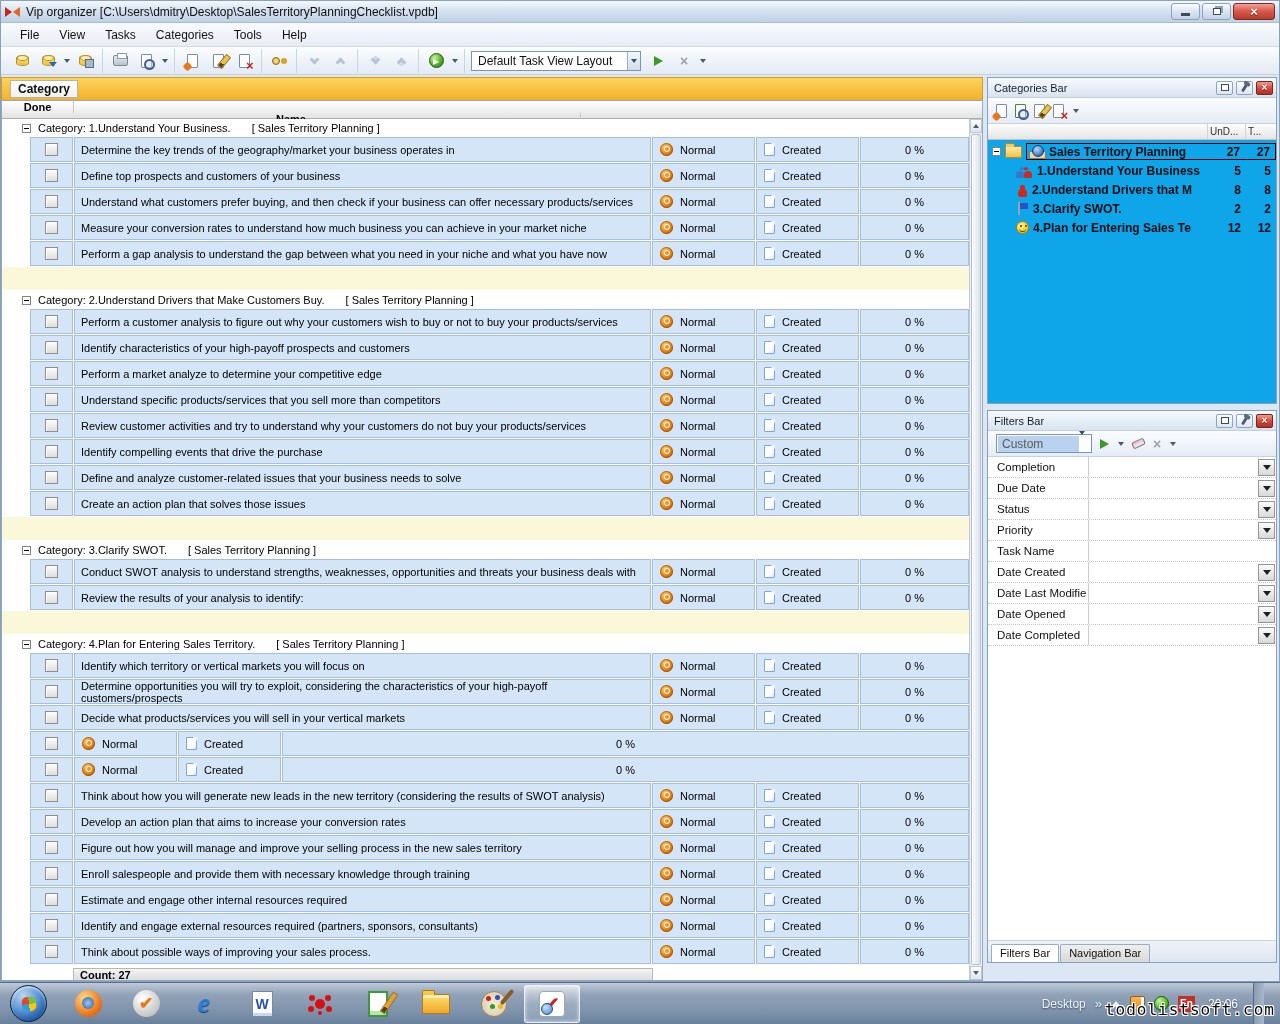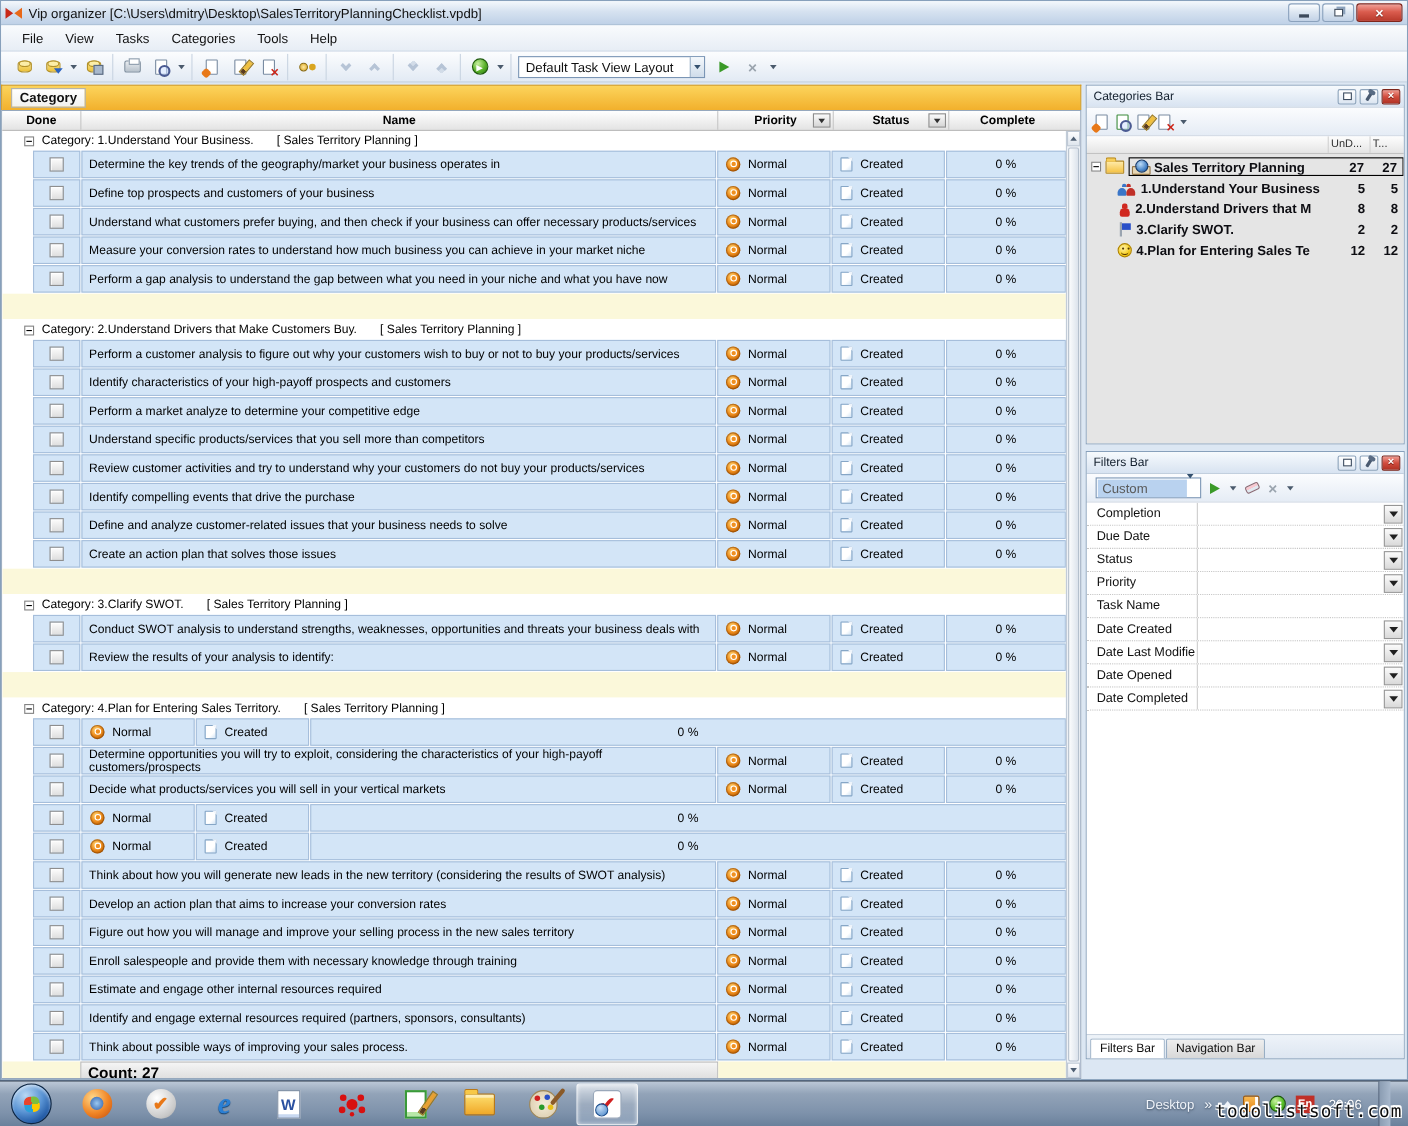--- a/index.html
+++ b/index.html
@@ -63,21 +63,21 @@
   .left { width:982px; display:flex; flex-direction:column; flex:none; }
 
   .groupby { height:23px; background:linear-gradient(#fcd45c,#f2b02c); border:1px solid #d89c1a; border-bottom:none;
     display:flex; align-items:center; padding-left:8px; flex:none; }
   .gb-btn { background:linear-gradient(#ffffff,#f1f1ee); border:1px solid #b4b4ac; font-weight:bold; font-size:12px;
     color:#101010; padding:1px 7px; display:flex; align-items:center; gap:10px; height:18px;flex-direction:column; }
   .sort-tri { width:0; height:0; border-left:5px solid transparent; border-right:5px solid transparent; border-bottom:7px solid #d2d2ca; }
 
   .grid { flex:1; position:relative; background:#fff; border:1px solid #96a8bd; overflow:hidden; }
   .colheader { height:18px; display:flex; background:linear-gradient(#ffffff,#e3e3e3); border-bottom:1px solid #aeaeae;
-    font-weight:bold; font-size:11px; color:#000; padding-right:13px; }
+    font-weight:bold; font-size:11px; color:#000; padding-right:13px;flex-direction:column; }
   .hcell { display:flex; align-items:center; justify-content:center; border-right:1px solid #c6c6c6; position:relative; }
   .h-done { width:72px; } .h-name { width:579px; } .h-pri { width:105px; } .h-status { width:105px; } .h-comp { flex:1; border-right:none; }
   .filter-btn { position:absolute; right:2px; top:2px; width:16px; height:13px; border:1px solid #8c8c8c;
     background:linear-gradient(#fafafa,#d6d6d6); display:flex; align-items:center; justify-content:center; }
   .filter-btn i { width:0;height:0;border-left:3px solid transparent;border-right:3px solid transparent;border-top:4px solid #303030; }
 
   .rows { position:absolute; left:0; right:13px; top:18px; bottom:0; background:#fff; overflow:hidden; }
   .catrow { height:18px; display:flex; align-items:center; gap:7px; background:#fff; font-size:11px; color:#000; padding-left:5px;margin-left:15px; }
   .exp { width:9px; height:9px; border:1px solid #838383; background:#fff; position:relative; flex:none; }
   .exp::before { content:''; position:absolute; left:1px; right:1px; top:3px; height:1px; background:#000; }
@@ -91,21 +91,21 @@
   .c-status { width:103px; padding-left:7px; gap:7px; }
   .c-comp { flex:1; justify-content:center; margin-right:0; }
   .cb { width:13px; height:13px; border:1px solid #8e8e8e; background:linear-gradient(#fdfdfd,#dedede); box-shadow:inset 1px 1px 0 #fff; }
   .orb { width:13px; height:13px; border-radius:50%; flex:none; position:relative;
     background:radial-gradient(circle at 40% 32%,#ffc860 8%,#f09020 45%,#c06000 80%,#904800);
     box-shadow:inset 0 0 1px 1px rgba(120,60,0,.55); }
   .orb::after { content:''; position:absolute; left:4px; top:3px; width:4px; height:4px; border-radius:50%; border:1px solid #fff; background:#f09020; }
   .page { width:11px; height:13px; background:linear-gradient(135deg,#ffffff 65%,#cfe2f4); border:1px solid #86a6c6; border-radius:1px; position:relative; flex:none; }
   .page::before { content:''; position:absolute; right:-1px; top:-1px; width:0; height:0; border-top:4px solid #eef4fb; border-left:4px solid transparent; }
   .seprow { height:23px; background:#fbf8da; margin-bottom:1px; }
-  .countrow { height:20px; display:flex; font-size:14px; font-weight:bold; color:#000; }
+  .countrow { height:20px; display:flex; font-size:11px; font-weight:bold; color:#000;align-items:center; }
   .count-l { width:71px; background:#fbf8da; }
   .count-mid { width:580px; background:linear-gradient(#f5f5f5,#dadada); border:1px solid #b8b8b8; display:flex; align-items:center; padding-left:6px; }
   .count-r { flex:1; background:#fbf8da; }
 
   .vscroll { position:absolute; top:18px; right:0; width:13px; bottom:0; background:#edf1f6; border-left:1px solid #c2ccd8; display:flex; flex-direction:column; }
   .sbtn { height:14px; flex:none; background:linear-gradient(#fdfdfe,#dee5ed); border:1px solid #bfc9d5; display:flex; align-items:center; justify-content:center; }
   .sbtn i { width:0; height:0; border-left:3px solid transparent; border-right:3px solid transparent; }
   .sbtn.up i { border-bottom:4px solid #4e5e72; }
   .sbtn.dn i { border-top:4px solid #4e5e72; }
   .sthumb { flex:1; margin:1px; background:linear-gradient(90deg,#fbfcfd,#dce3ec); border:1px solid #b5c0cd; border-radius:2px; }
@@ -124,21 +124,21 @@
   .phb.close { background:linear-gradient(#ef9a90,#d14c3e 50%,#b03224); border-color:#7c241a; }
   .phb.close span { color:#fff; font-weight:bold; font-size:10px; line-height:10px; text-shadow:0 1px 0 #701c12; }
   .pane-tb { height:26px; flex:none; display:flex; align-items:center; gap:8px; padding:0 8px; background:linear-gradient(#fbfcfe,#e5ecf5); border-bottom:1px solid #c8d2de; }
   .pti { display:flex; align-items:center; }
 
   .pane.cats { height:327px; flex:none; }
   .tree-h { height:16px; flex:none; display:flex; background:linear-gradient(#fdfdfd,#e5e5e5); border-bottom:1px solid #c2c2c2; font-size:10px; color:#303030; }
   .th-sp { flex:1; border-right:1px solid #d2d2d2; }
   .th-c1 { width:38px; border-right:1px solid #d2d2d2; display:flex; align-items:center; padding-left:2px; }
   .th-c2 { width:30px; display:flex; align-items:center; padding-left:2px; }
-  .tree { flex:1; background:#e5e5e5; font-size:12px; font-weight:bold; color:#0d0d12; overflow:hidden; padding-top:2px; }
+  .tree { flex:1; background:#0ea5e9; font-size:12px; font-weight:bold; color:#0d0d12; overflow:hidden; padding-top:2px; }
   .tnode { height:19px; display:flex; align-items:center; gap:4px; padding-left:4px; }
   .tnode .sel { flex:1; display:flex; align-items:center; gap:4px; border:1px solid #000; height:17px; padding-left:2px; }
   .tnode.child { padding-left:28px; }
   .tlabel { flex:1; white-space:nowrap; overflow:hidden; }
   .cnt1 { width:36px; text-align:right; padding-right:3px; flex:none; }
   .cnt2 { width:28px; text-align:right; padding-right:5px; flex:none; }
   .i-folder { width:17px; height:12px; background:linear-gradient(#ffeaa8,#f5c242); border:1px solid #b68a22; border-radius:1px; position:relative; flex:none; }
   .i-folder::before { content:''; position:absolute; left:-1px; top:-4px; width:8px; height:3px; background:#f7cd58; border:1px solid #b68a22; border-bottom:none; border-radius:2px 2px 0 0; }
   .i-bookglobe { width:16px; height:14px; position:relative; flex:none; }
   .i-bookglobe::before { content:''; position:absolute; left:0; bottom:0; width:15px; height:6px; background:#e7d7b4; border:1px solid #93764a; border-radius:1px; }
@@ -608,20 +608,21 @@
               <div class="catrow">
                 <span class="exp"></span>
                 <span>Category: 4.Plan for Entering Sales Territory.</span>
                 <span class="cat-tag">[ Sales Territory Planning ]</span>
               </div>
               <div class="trow">
                 <div class="cell c-ind"></div>
                 <div class="cell c-done">
                   <span class="cb"></span>
                 </div>
+                <div class="cell c-name">Identify which territory or vertical markets you will focus on</div>
                 <div class="cell c-pri">
                   <span class="orb"></span>
                   <span>Normal</span>
                 </div>
                 <div class="cell c-status">
                   <span class="page"></span>
                   <span>Created</span>
                 </div>
                 <div class="cell c-comp">0 %</div>
               </div>

